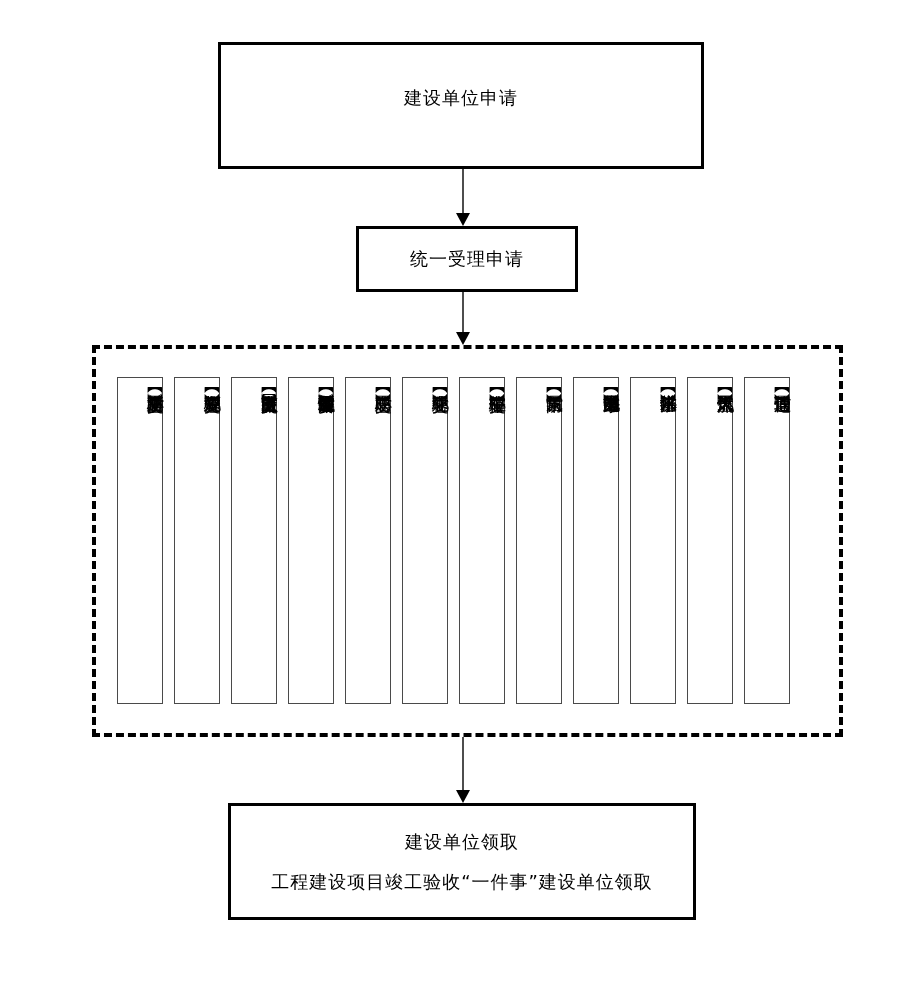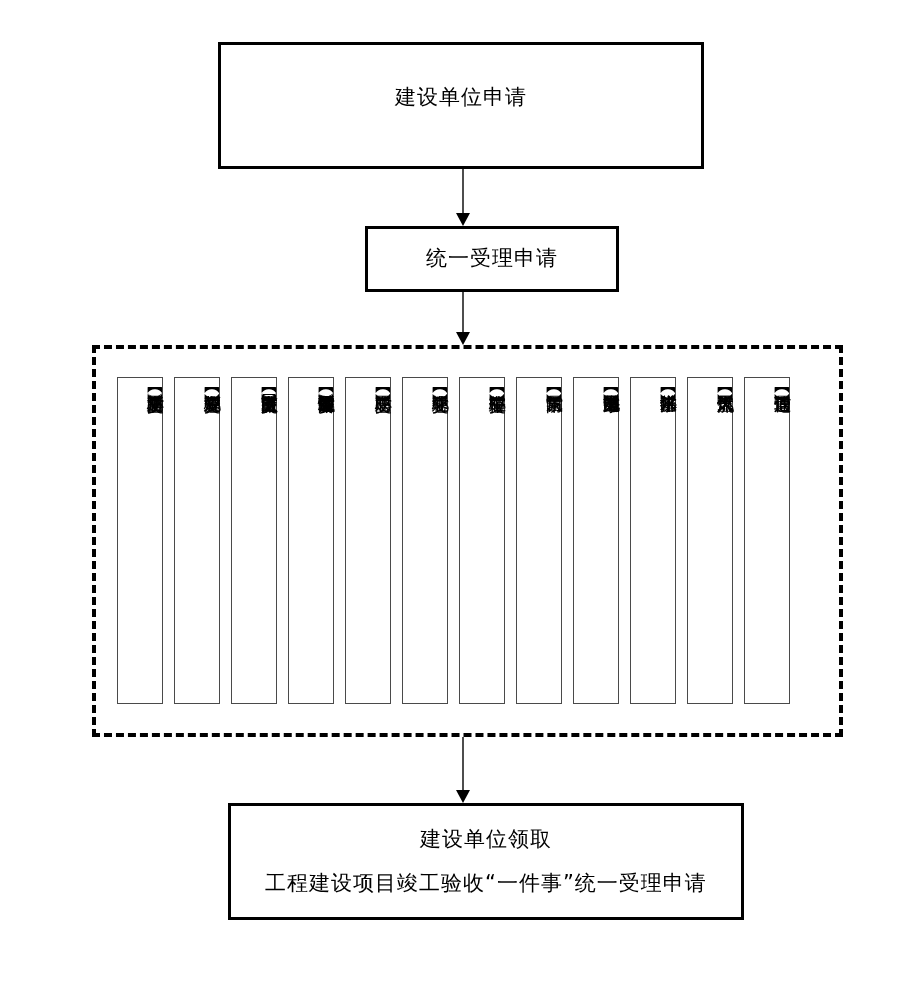--- a/index.html
+++ b/index.html
@@ -29,48 +29,48 @@
     position: absolute;
     border: 3px solid #000000;
     background: #ffffff;
     box-sizing: border-box;
     display: flex;
     flex-direction: column;
     align-items: center;
     justify-content: center;
   }
   .proc-box .line {
-    font-size: 21px;
+    font-size: 18px;
     line-height: 1.3;
     letter-spacing: 1px;
     white-space: nowrap;
     text-align: center;
     color: #000000;
   }
   .proc-box .line.l1 { margin-bottom: 16px; }
 
   #box-apply {
     left: 218px;
     top: 42px;
     width: 486px;
     height: 127px;
   }
   #box-accept {
-    left: 365px;
+    left: 356px;
     top: 226px;
-    width: 254px;
+    width: 222px;
     height: 66px;
   }
   #box-accept .line {
     margin: 0;
   }
   #box-receive {
     left: 228px;
     top: 803px;
-    width: 516px;
+    width: 468px;
     height: 117px;
   }
 
   
   #dept-group {
     position: absolute;
     left: 92px;
     top: 345px;
     width: 751px;
     height: 392px;
@@ -200,16 +200,16 @@
       </div>
     </div>
 
   <div class="arrow" id="arrow-3">
     <div class="shaft"></div>
     <div class="head"></div>
   </div>
 
   <div class="proc-box" id="box-receive">
     <div class="line l1">建设单位领取</div>
-    <div class="line l2">工程建设项目竣工验收“一件事”统一受理申请</div>
+    <div class="line l2">工程建设项目竣工验收“一件事”建设单位领取</div>
   </div>
 
 </div>
 
 </body></html>

